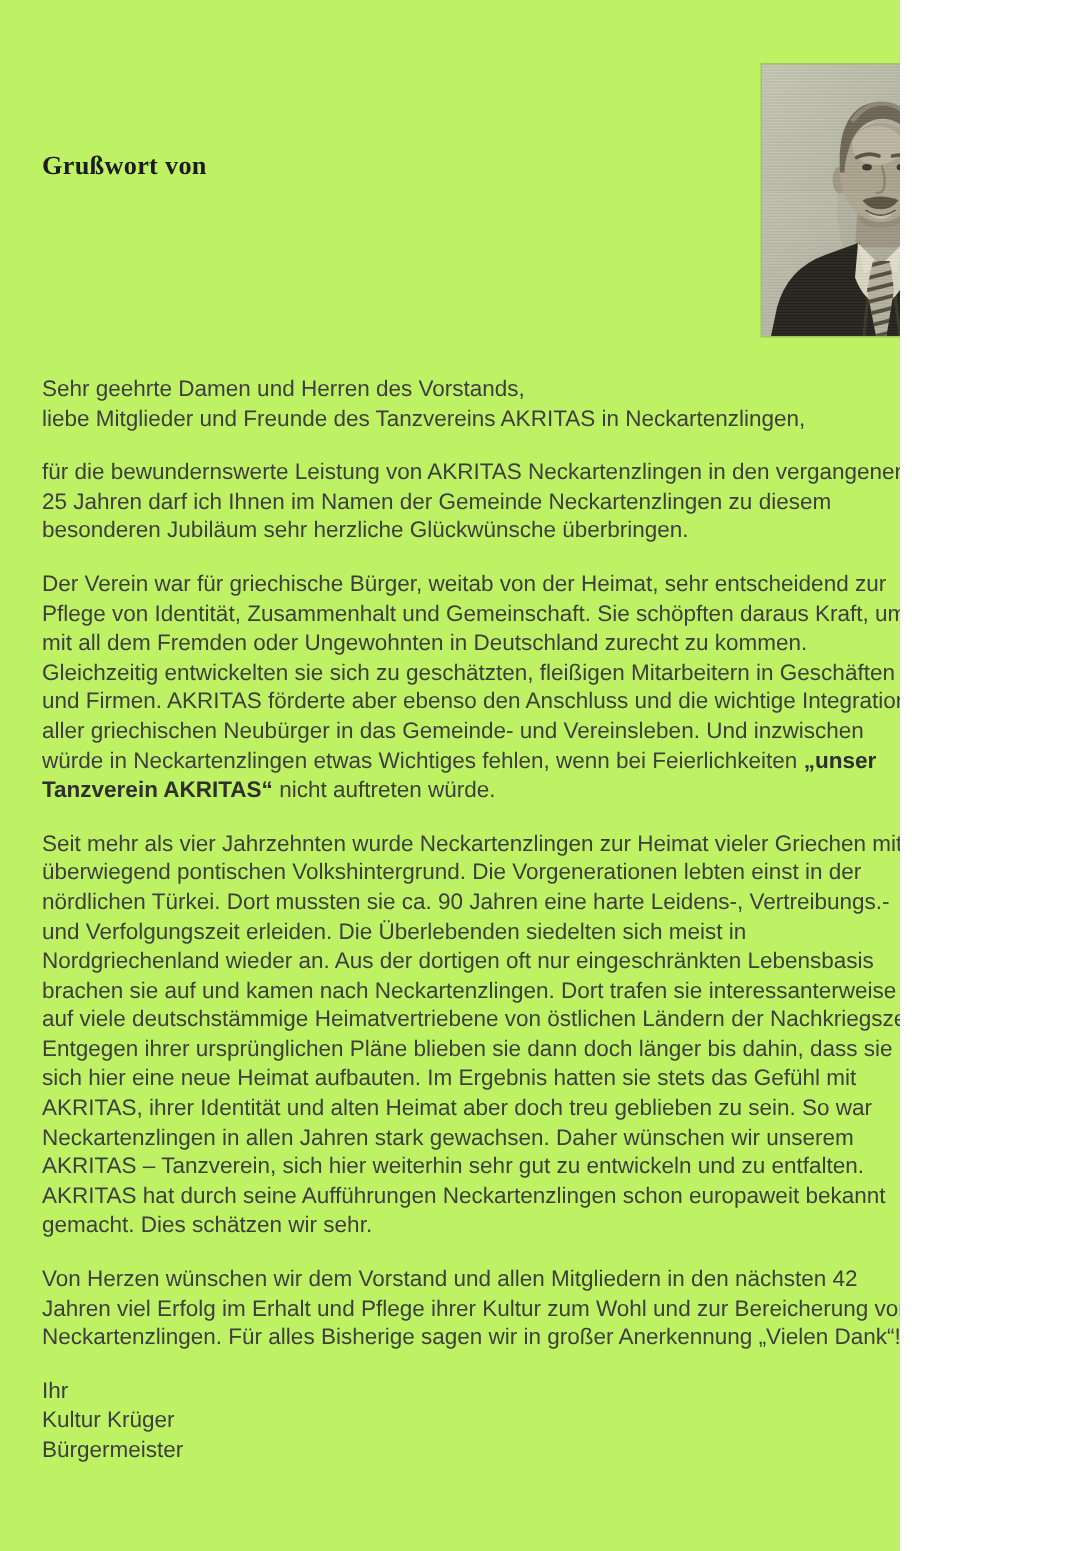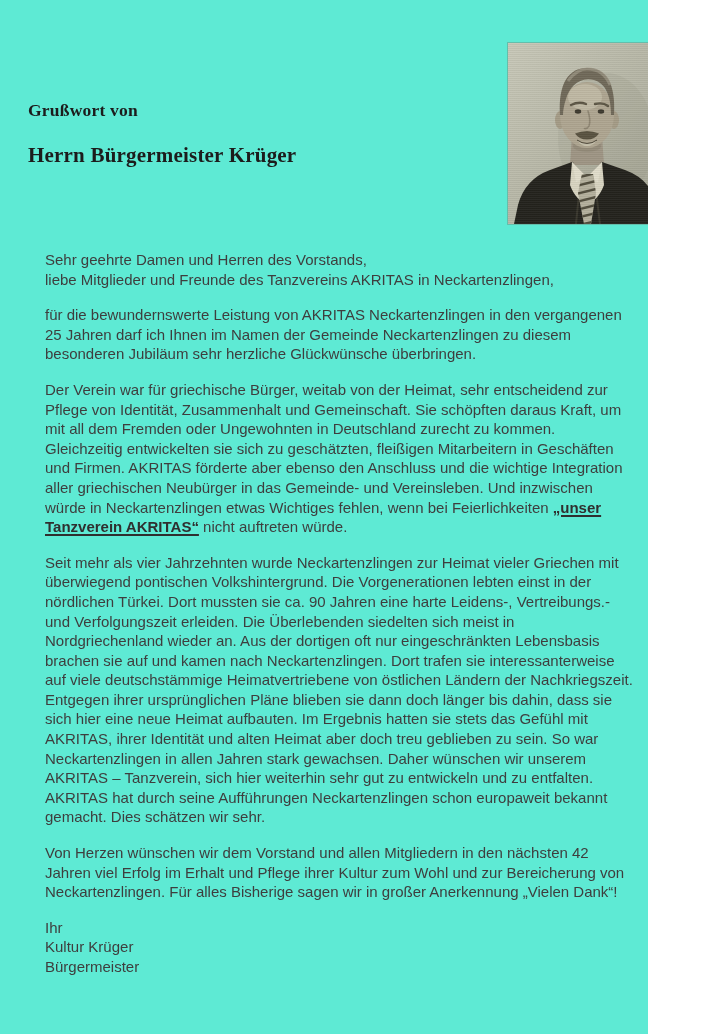--- a/index.html
+++ b/index.html
@@ -1,21 +1,21 @@
 <!DOCTYPE html>
 <html lang="de"><head>
 <meta charset="utf-8">
 <title>Grußwort</title>
 <style>
   html, body { margin: 0; padding: 0; background: #ffffff; }
   .page {
     position: relative;
-    width: 648px;
+    width: 600px;
     height: 1034px;
-    background: #5eead4;
+    background: #bef264;
     overflow: hidden;
     font-family: "Liberation Sans", sans-serif;
   }
   .heading-1 {
     position: absolute;
     left: 28px; top: 100px;
     margin: 0;
     font-family: "Liberation Serif", serif;
     font-weight: bold;
     font-size: 17.5px;
@@ -48,38 +48,36 @@
     pointer-events: none;
   }
   .letter-body {
     position: absolute;
     left: 28px; top: 250px;
     width: 690px;
     font-size: 15px;
     line-height: 19.6px;
     color: #3e3e3e;
   }
-  .letter-body p { margin: 0 0 16px 17px; }
+  .letter-body p { margin: 0 0 16px 0; }
   [data-bind-lines] { white-space: pre-line; }
   .em-underline {
     font-weight: bold;
     color: #2f2f2f;
-    text-decoration: underline;
     text-decoration-thickness: 1.5px;
     text-underline-offset: 2px;
   }
   .signature { margin-top: 8px; }
 </style>
 </head>
 <body>
 
 <div class="page">
 
   <h1 class="heading-1" data-bind="header.title_line1">Grußwort von</h1>
-  <h2 class="heading-2" data-bind="header.title_line2">Herrn Bürgermeister Krüger</h2>
 
   <div class="photo">
     <svg viewBox="0 0 159 181" xmlns="http://www.w3.org/2000/svg">
       <defs>
         <linearGradient id="pbg" x1="0" y1="0" x2="1" y2="1">
           <stop offset="0" stop-color="#c7c7b7"></stop>
           <stop offset="0.55" stop-color="#b3b3a3"></stop>
           <stop offset="1" stop-color="#a2a292"></stop>
         </linearGradient>
         <clipPath id="tieclip">

